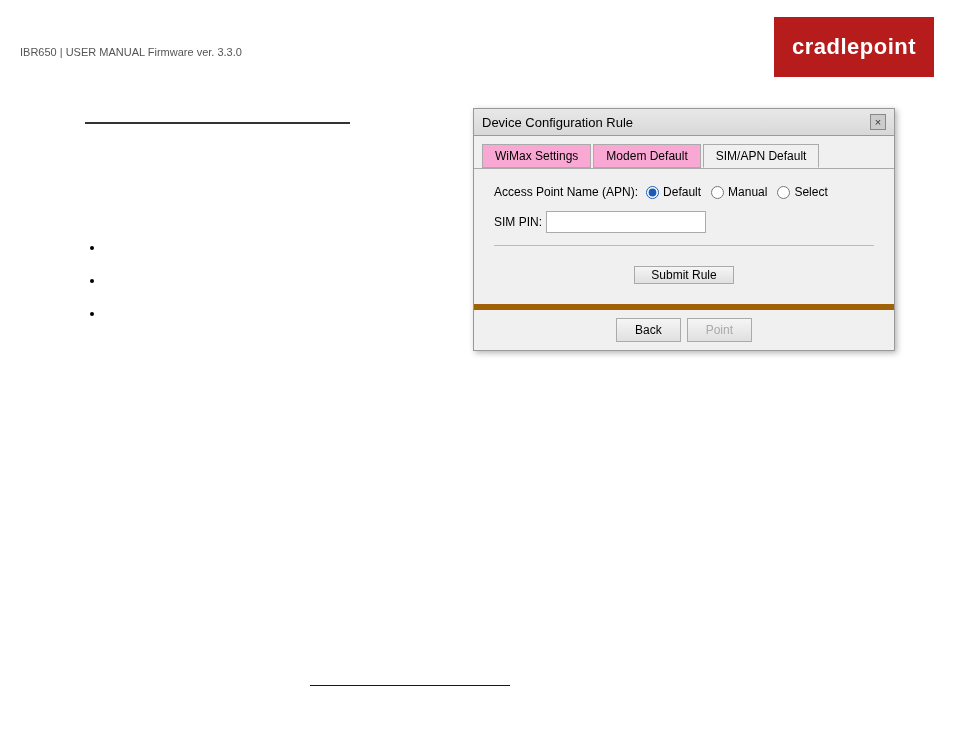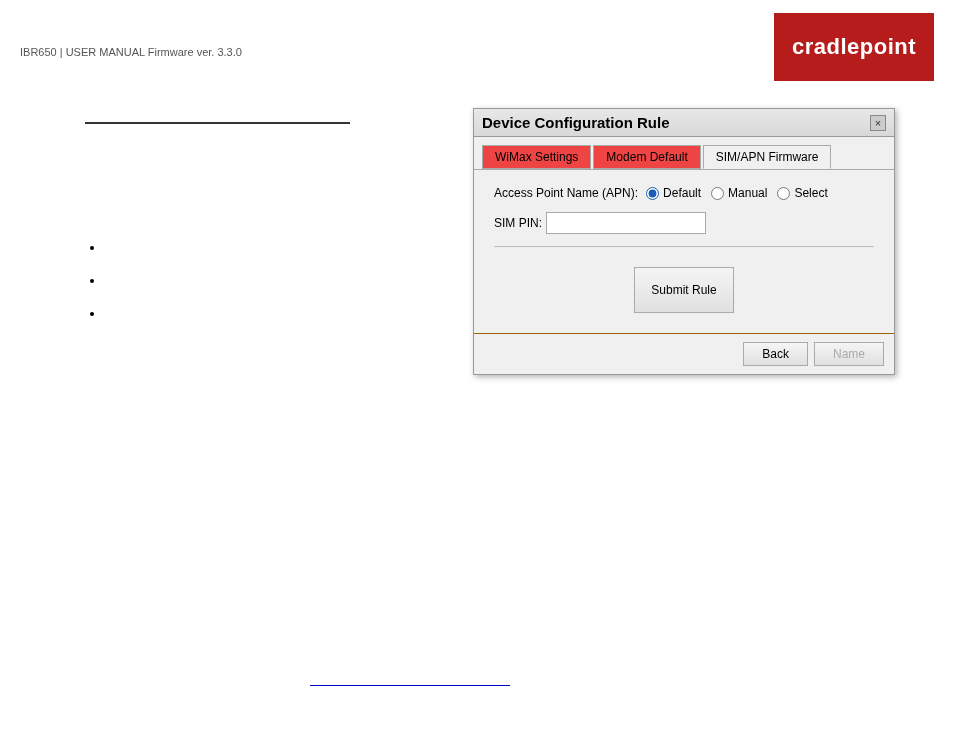--- a/index.html
+++ b/index.html
@@ -30,21 +30,21 @@
 
     .header-text {
       font-size: 11px;
       color: #555;
       margin-top: 10px;
     }
 
     .logo-box {
       background-color: #b71c1c;
       width: 160px;
-      height: 68px;
+      height: 60px;
       display: flex;
       align-items: center;
       justify-content: center;
     }
 
     .logo-text {
       color: #fff;
       font-size: 22px;
       font-weight: bold;
       letter-spacing: 0.5px;
@@ -104,22 +104,22 @@
     .dialog-title-bar {
       background: linear-gradient(to bottom, #e8e8e8, #d8d8d8);
       border-bottom: 1px solid #999;
       padding: 5px 8px;
       display: flex;
       align-items: center;
       justify-content: space-between;
     }
 
     .dialog-title {
-      font-size: 15px;
-      font-weight: bold;
+      font-size: 13px;
+      font-weight: normal;
       color: #000;
     }
 
     .dialog-close {
       width: 16px;
       height: 16px;
       background: #ccc;
       border: 1px solid #888;
       display: flex;
       align-items: center;
@@ -134,21 +134,21 @@
       display: flex;
       padding: 8px 8px 0 8px;
       background: #f0f0f0;
       border-bottom: 1px solid #aaa;
     }
 
     .tab-btn {
       padding: 4px 12px;
       font-size: 12px;
       border: 1px solid #aaa;
-      background: #ef4444;
+      background: #f9a8d4;
       cursor: pointer;
       margin-right: 2px;
       color: #000;
     }
 
     .tab-btn.active {
       background: #f0f0f0;
       border-bottom: 1px solid #f0f0f0;
       font-weight: normal;
     }
@@ -210,36 +210,36 @@
     }
 
     
     .submit-area {
       display: flex;
       justify-content: center;
       padding: 10px 0;
     }
 
     .submit-btn {
-      padding: 15px 16px;
+      padding: 1px 16px;
       font-size: 12px;
       background: linear-gradient(to bottom, #f5f5f5, #e0e0e0);
       border: 1px solid #aaa;
       cursor: pointer;
       color: #000;
     }
 
     
     .dialog-footer {
       display: flex;
-      justify-content: flex-end;
+      justify-content: center;
       padding: 8px 10px;
       gap: 6px;
       background: #f0f0f0;
-      border-top: 1px solid #a16207;
+      border-top: 6px solid #a16207;
     }
 
     .footer-btn {
       padding: 4px 18px;
       font-size: 12px;
       background: linear-gradient(to bottom, #f5f5f5, #e0e0e0);
       border: 1px solid #aaa;
       cursor: pointer;
       color: #000;
     }
@@ -274,21 +274,21 @@
 <div class="dialog">
 
   <div class="dialog-title-bar">
     <span class="dialog-title">Device Configuration Rule</span>
     <div class="dialog-close">×</div>
   </div>
 
   <div class="dialog-tabs">
     <button class="tab-btn">WiMax Settings</button>
     <button class="tab-btn">Modem Default</button>
-    <button class="tab-btn active">SIM/APN Firmware</button>
+    <button class="tab-btn active">SIM/APN Default</button>
   </div>
 
   <div class="dialog-content">
 
     <div class="form-row">
       <span class="apn-label">Access Point Name (APN):</span>
       <div class="radio-group">
         <label class="radio-item">
           <input type="radio" name="apn" checked="" style="">
           <span>Default</span>
@@ -313,16 +313,16 @@
     <div class="dialog-divider"></div>
 
     <div class="submit-area">
       <button class="submit-btn">Submit Rule</button>
     </div>
 
   </div>
 
   <div class="dialog-footer">
     <button class="footer-btn">Back</button>
-    <button class="footer-btn disabled">Name</button>
+    <button class="footer-btn disabled">Point</button>
   </div>
 
 </div>
 
 </body></html>

